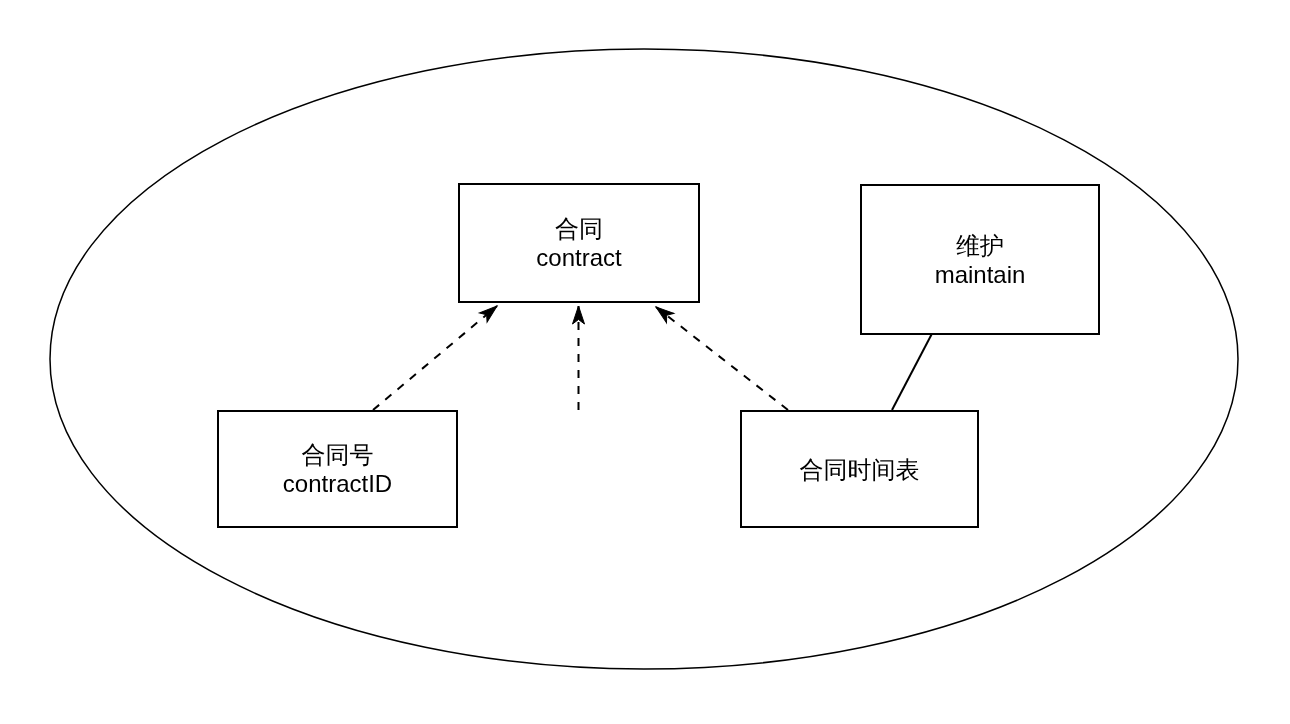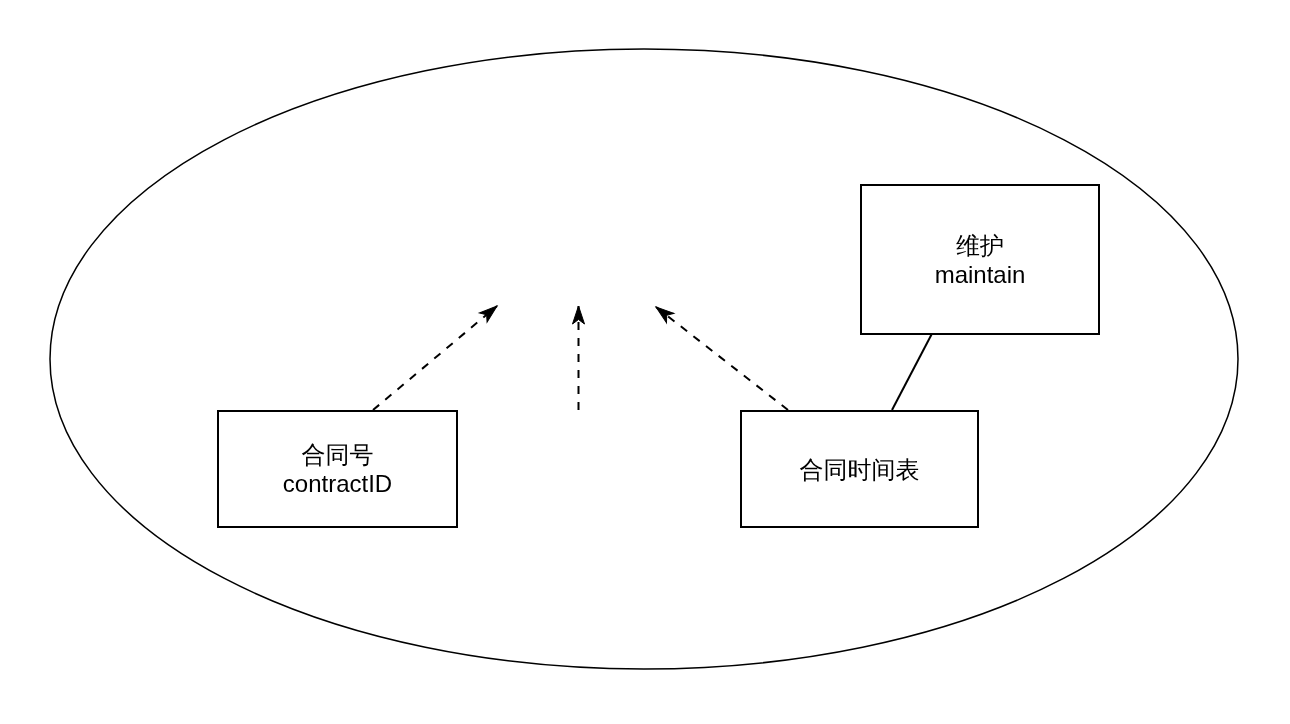--- a/index.html
+++ b/index.html
@@ -78,20 +78,24 @@
 
     <line class="edge-dashed" x1="373" y1="410" x2="497" y2="306" marker-end="url(#arrow-classic)"></line>
 
     <line class="edge-dashed" x1="578.5" y1="410" x2="578.5" y2="306" marker-end="url(#arrow-classic)"></line>
 
     <line class="edge-dashed" x1="788" y1="410" x2="656" y2="307" marker-end="url(#arrow-classic)"></line>
 
     <line class="edge-solid" x1="948" y1="303" x2="892" y2="410"></line>
   </svg>
 
+  <div class="node" id="node-contract">
+    <span class="label-line">合同</span>
+    <span class="label-line">contract</span>
+  </div>
 
   <div class="node" id="node-maintain">
     <span class="label-line">维护</span>
     <span class="label-line">maintain</span>
   </div>
 
   <div class="node" id="node-contractid">
     <span class="label-line">合同号</span>
     <span class="label-line">contractID</span>
   </div>

